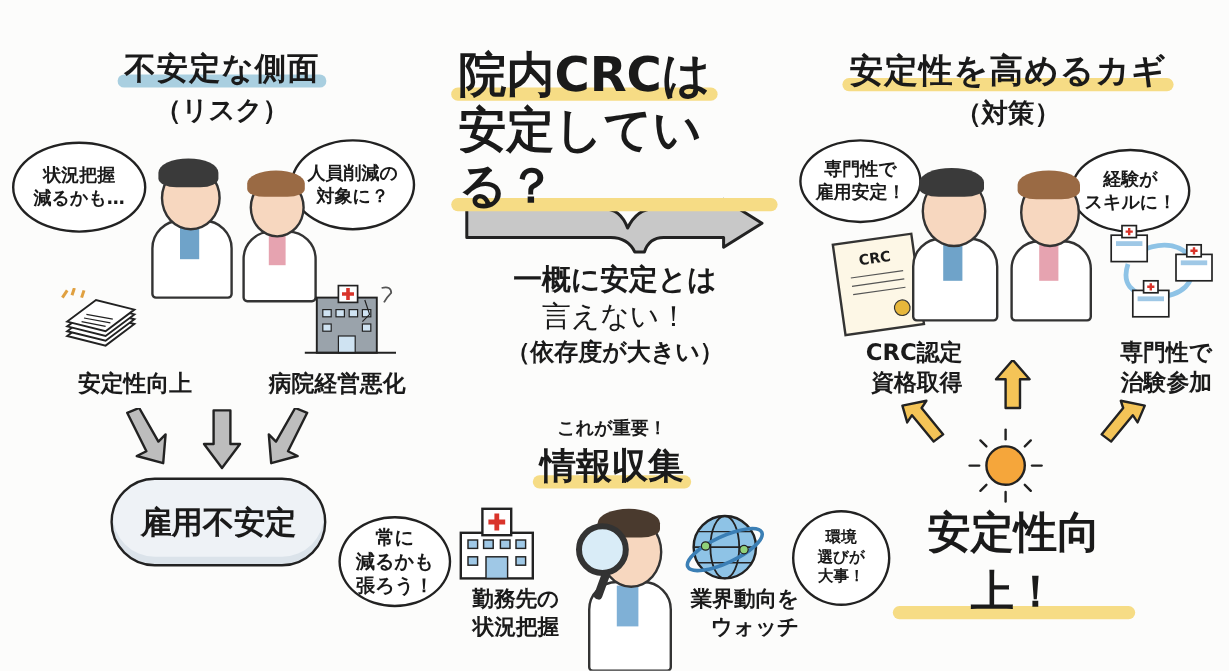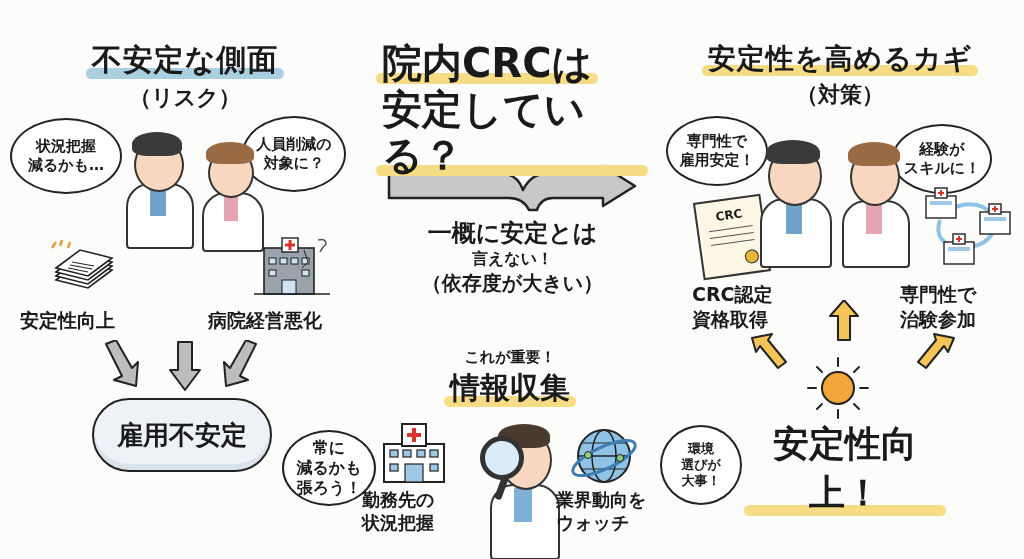--- a/index.html
+++ b/index.html
@@ -12,29 +12,29 @@
   .abs { position:absolute; }
   .center { text-align:center; }
   .hl { position:relative; display:inline-block; z-index:1; }
   .hl::after {
     content:""; position:absolute; left:-6px; right:-6px; bottom:2px; height:11px;
     border-radius:6px; z-index:-1;
   }
   .hl-blue::after { background:#a9cfe0; }
   .hl-yellow::after { background:#f6dc85; }
 
-  .title-l { font-size:30px; font-weight:bold; letter-spacing:1px; }
+  .title-l { font-size:26px; font-weight:bold; letter-spacing:1px; }
   .sub { font-size:22px; font-weight:bold; }
 
   .bubble {
     position:absolute; background:#fff; border:2px solid #222; border-radius:50%;
     display:flex; align-items:center; justify-content:center; text-align:center;
     font-size:15px; font-weight:bold; line-height:1.25;
   }
-  .label { font-size:19px; font-weight:bold; line-height:1.3; text-align:left; }
+  .label { font-size:19px; font-weight:bold; line-height:1.3; text-align:right; }
 
   .cloud {
     position:absolute; background:#eef2f6; border:2.5px solid #222;
     border-radius:40px; display:flex; align-items:center; justify-content:center;
     font-size:26px; font-weight:bold; box-shadow: inset 0 -6px 0 #dbe3ea;
   }
   .person { position:absolute; }
   .coat { position:absolute; background:#fff; border:2px solid #333; border-radius:24px 24px 4px 4px; }
   .head { position:absolute; background:#f7d7bf; border:2px solid #333; border-radius:50%; }
   .hair { position:absolute; border-radius:50% 50% 30% 30%; }
@@ -134,21 +134,21 @@
   <div><span class="hl hl-yellow" style="font-size:40px;font-weight:bold;line-height:1.15;">院内CRCは</span></div>
   <div><span class="hl hl-yellow" style="font-size:40px;font-weight:bold;line-height:1.15;">安定している？</span></div>
 </div>
 
 <svg class="abs" style="left:385px;top:164px;" width="255" height="50">
   <path d="M4 10 L118 10 Q132 10 138 26 Q146 10 160 10 L218 10 L218 2 L250 22 L218 42 L218 34 L168 34 Q156 34 152 46 L144 46 Q138 34 124 34 L4 34 Z" fill="#c8c8c8" stroke="#222" stroke-width="2.5" stroke-linejoin="round"></path>
 </svg>
 
 <div class="abs center" style="left:385px;top:218px;width:255px;">
   <div style="font-size:24px;font-weight:bold;line-height:1.3;">一概に安定とは</div>
-  <div style="font-size:16px;font-weight:bold;line-height:1.3;">言えない！</div>
+  <div style="font-size:24px;font-weight:normal;line-height:1.3;">言えない！</div>
   <div style="font-size:20px;font-weight:bold;line-height:1.3;">（依存度が大きい）</div>
 </div>
 
 <div class="abs center" style="left:400px;top:348px;width:220px;font-size:15px;font-weight:bold;">これが重要！</div>
 <div class="abs center" style="left:400px;top:368px;width:220px;">
   <span class="hl hl-yellow" style="font-size:30px;font-weight:bold;">情報収集</span>
 </div>
 
 <div class="bubble" style="left:282px;top:430px;width:90px;height:72px;font-size:16px;">
   <div>

